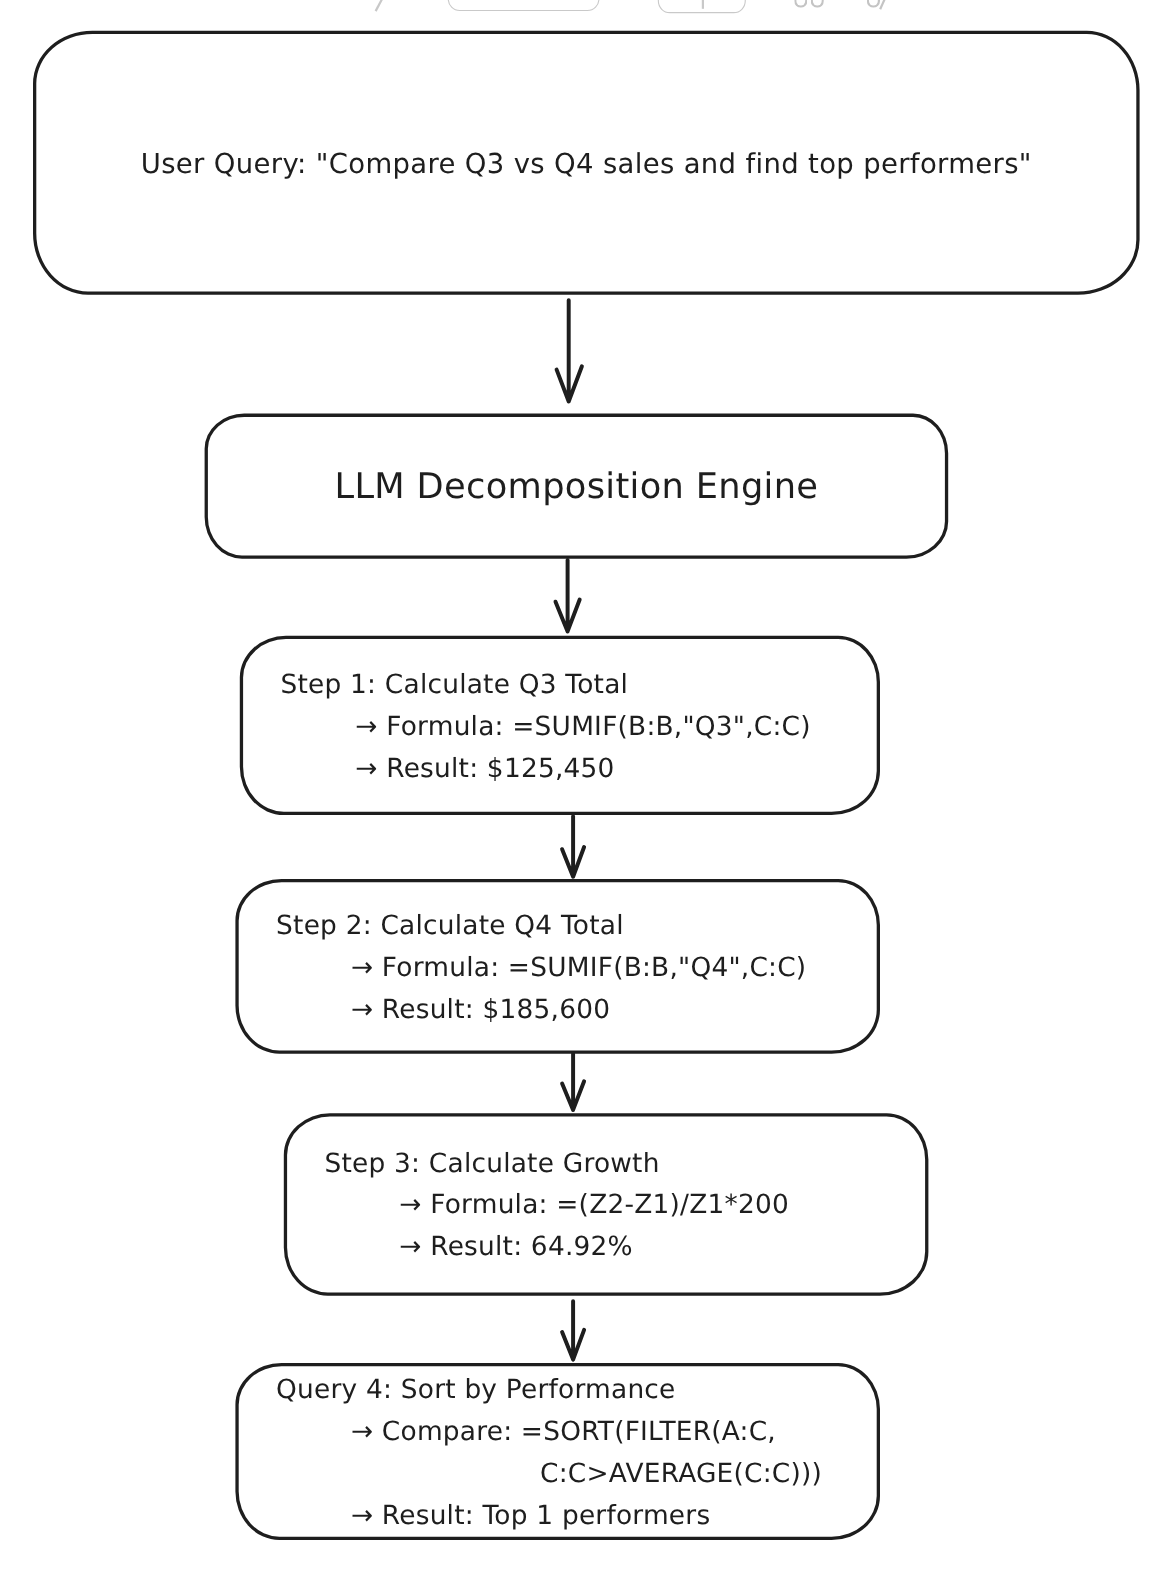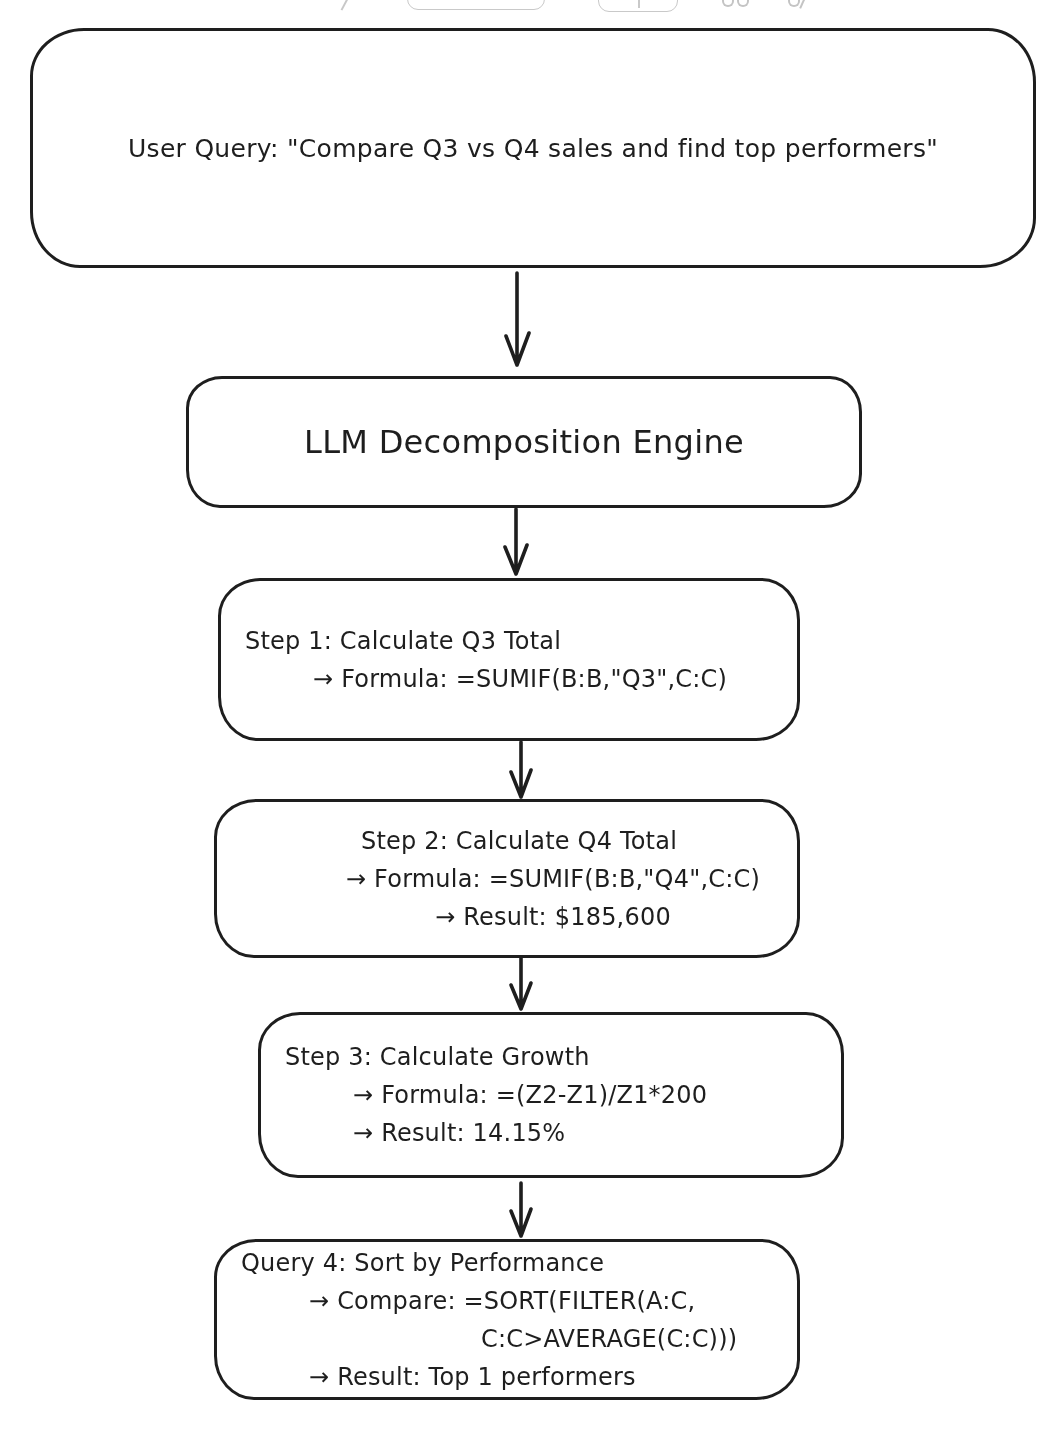--- a/index.html
+++ b/index.html
@@ -56,24 +56,24 @@
   .node-engine {
     left: 186px; top: 376px; width: 676px; height: 132px;
     border-radius: 36px 32px 38px 34px / 32px 36px 34px 38px;
     align-items: center; text-align: center;
     font-size: 32px; letter-spacing: 0.3px;
   }
   .node-step {
     width: 586px;
     border-radius: 42px 38px 44px 40px / 38px 42px 40px 44px;
     font-size: 24px; line-height: 38px; letter-spacing: 0.2px;
-    padding-left: 24px;
+    padding-left: 34px;
   }
   .node-step1 { left: 218px; top: 578px; height: 163px; width: 582px; }
-  .node-step2 { left: 214px; top: 799px; height: 159px; text-align: center; }
+  .node-step2 { left: 214px; top: 799px; height: 159px; }
   .node-step3 { left: 214px; top: 1012px; height: 166px; margin-left: 44px; }
   .node-step4 { left: 214px; top: 1239px; height: 161px; }
 
   .step-formula, .step-result { margin-left: 68px; }
   .step-formula-cont { margin-left: 240px; }
   .step-formula-cont:empty { display: none; }
 
   
   .arrow { position: absolute; }
   .arrow path {
@@ -109,20 +109,21 @@
   </div>
 
   <svg class="arrow" style="left:498px; top:506px;" width="36" height="72" viewBox="0 0 36 72">
     <path d="M18 3 L18 68 M7 41 L18 68 L29 39"></path>
   </svg>
 
   <div class="node node-step node-step1">
     <div class="step-title">Step 1: Calculate Q3 Total</div>
     <div class="step-formula">→ Formula: =SUMIF(B:B,"Q3",C:C)</div>
 
+    <div class="step-result">→ Result: $125,450</div>
   </div>
 
   <svg class="arrow" style="left:503px; top:739px;" width="36" height="62" viewBox="0 0 36 62">
     <path d="M18 3 L18 58 M8 33 L18 58 L28 31"></path>
   </svg>
 
   <div class="node node-step node-step2">
     <div class="step-title">Step 2: Calculate Q4 Total</div>
     <div class="step-formula">→ Formula: =SUMIF(B:B,"Q4",C:C)</div>
 
@@ -130,21 +131,21 @@
   </div>
 
   <svg class="arrow" style="left:503px; top:955px;" width="36" height="58" viewBox="0 0 36 58">
     <path d="M18 3 L18 54 M8 30 L18 54 L28 28"></path>
   </svg>
 
   <div class="node node-step node-step3">
     <div class="step-title">Step 3: Calculate Growth</div>
     <div class="step-formula">→ Formula: =(Z2-Z1)/Z1*200</div>
 
-    <div class="step-result">→ Result: 14.15%</div>
+    <div class="step-result">→ Result: 64.92%</div>
   </div>
 
   <svg class="arrow" style="left:503px; top:1180px;" width="36" height="60" viewBox="0 0 36 60">
     <path d="M18 3 L18 56 M8 31 L18 56 L28 29"></path>
   </svg>
 
   <div class="node node-step node-step4">
     <div class="step-title">Query 4: Sort by Performance</div>
     <div class="step-formula">→ Compare: =SORT(FILTER(A:C,</div>
     <div class="step-formula-cont">C:C&gt;AVERAGE(C:C)))</div>

